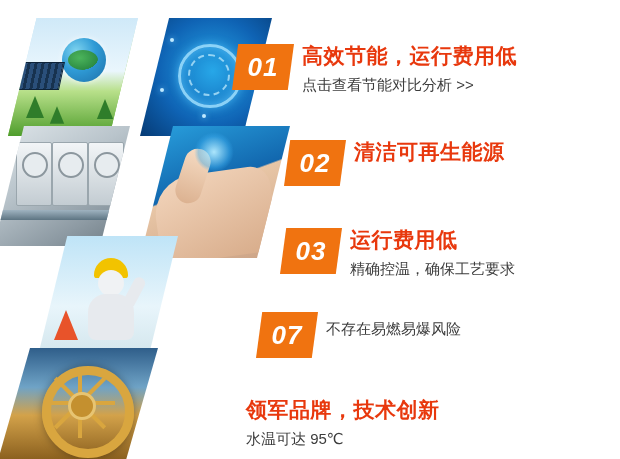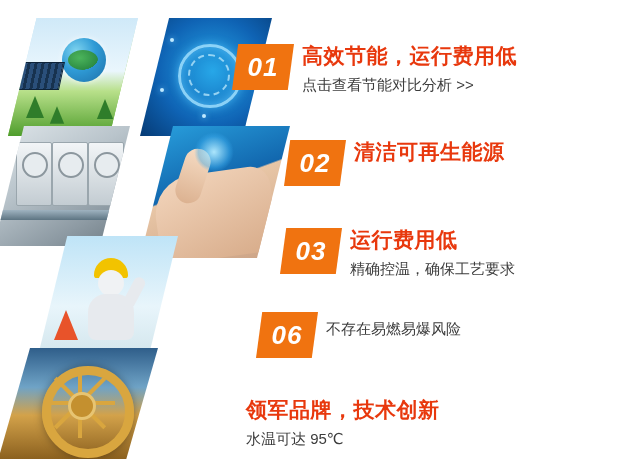--- a/index.html
+++ b/index.html
@@ -205,21 +205,21 @@
         <span class="corner"></span>
       </div>
       <div class="texts">
         <div class="t-main">运行费用低</div>
         <div class="t-sub">精确控温，确保工艺要求</div>
       </div>
     </div>
 
     <div class="row r4">
       <div class="num-badge">
-        <span>06</span>
+        <span>07</span>
         <span class="corner"></span>
       </div>
       <div class="texts">
         <div class="t-sub">不存在易燃易爆风险</div>
       </div>
     </div>
 
     <div class="row r5">
       <div class="texts">
         <div class="t-main">领军品牌，技术创新</div>

